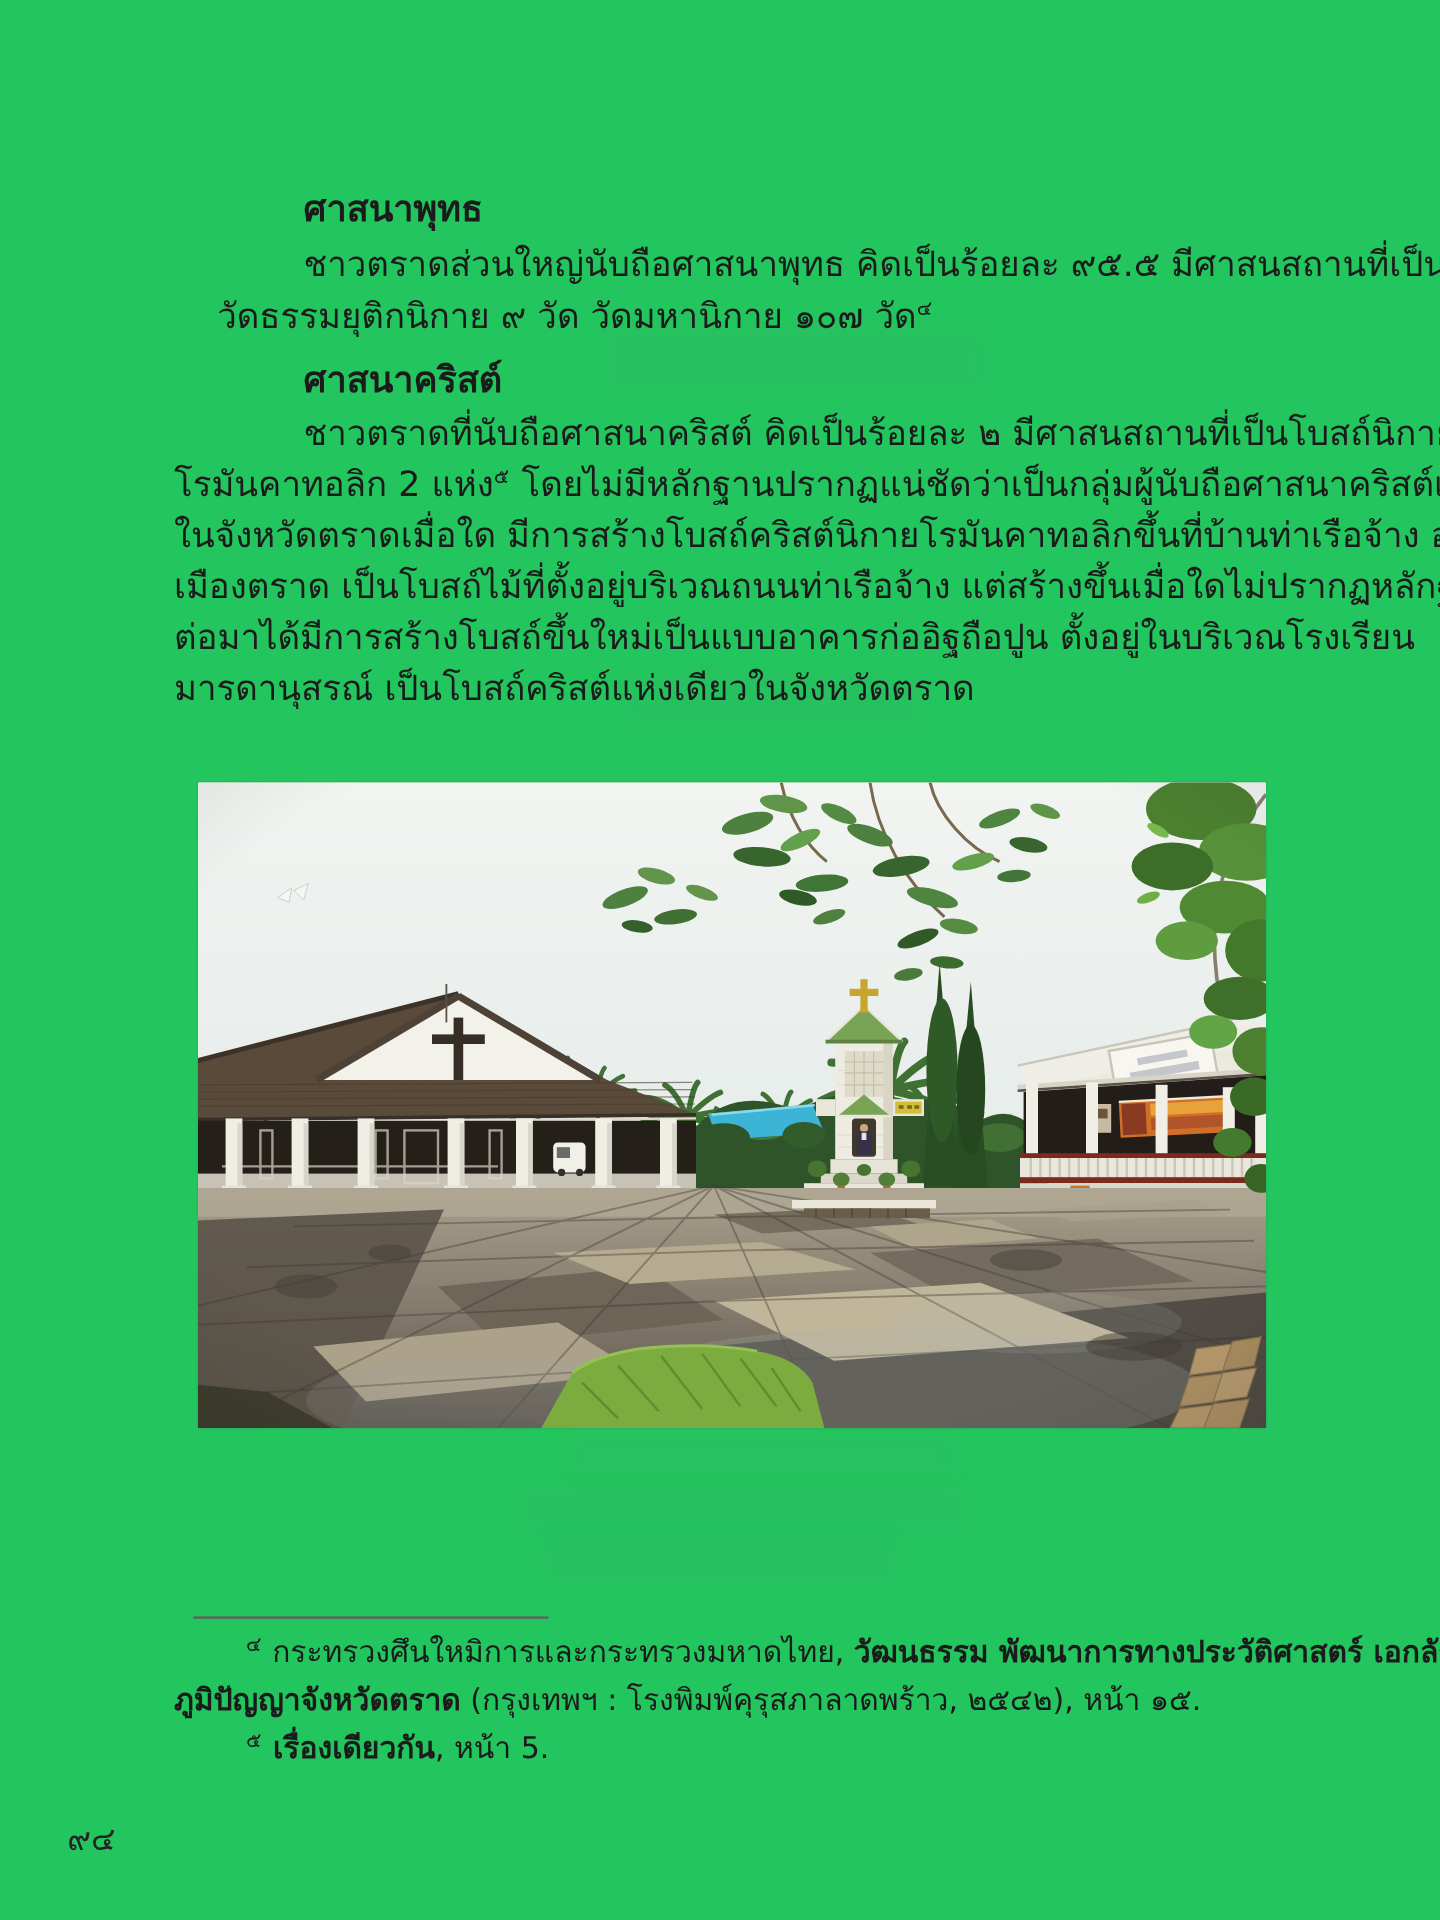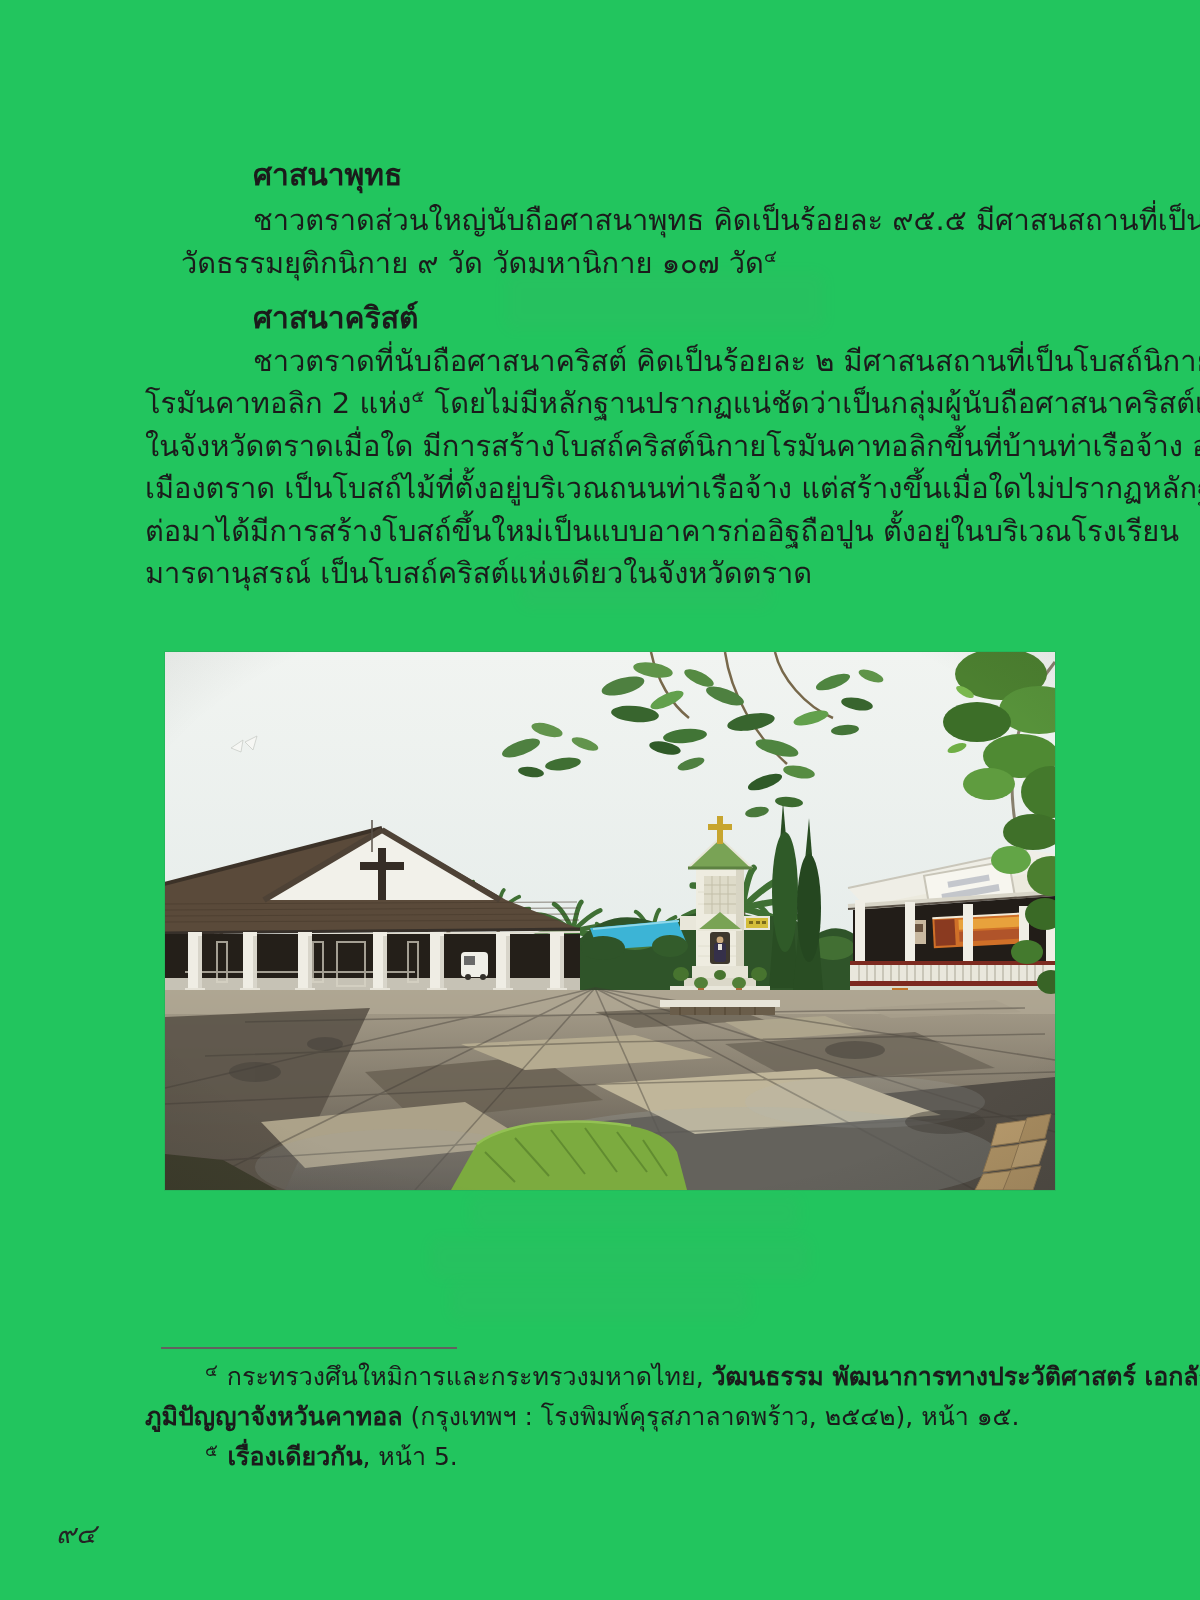--- a/index.html
+++ b/index.html
@@ -21,21 +21,21 @@
     font-size:17px;line-height:0;vertical-align:super;letter-spacing:1px;
   }
   .fnline{
     position:absolute;font-size:25px;line-height:38px;white-space:nowrap;margin:0;
   }
   .fnline b{font-weight:bold;}
   .fnrule{
     position:absolute;left:161px;top:1347px;width:296px;height:2px;background:#63615f;
   }
   .pagenum{
-    position:absolute;left:56px;top:1514px;font-size:27px;line-height:40px;color:#242424;font-style:italic;
+    position:absolute;left:56px;top:1514px;font-size:27px;line-height:40px;color:#242424;
   }
   .photo{
     position:absolute;left:165px;top:652px;width:890px;height:538px;
     outline:1px solid rgba(60,70,65,0.10);background:#e7ecea;
   }
   .photo svg{display:block;width:890px;height:538px;}
   .ghost{
     position:absolute;background:#6f8a72;opacity:0.055;filter:blur(7px);border-radius:8px;
     pointer-events:none;
   }
@@ -447,18 +447,18 @@
         <ellipse cx="800" cy="40" rx="10" ry="4" fill="#7ab84e" transform="rotate(30 800 40)"></ellipse>
         <ellipse cx="792" cy="96" rx="10" ry="4" fill="#6fae45" transform="rotate(-20 792 96)"></ellipse>
       </g>
 
       <rect x="0" y="0" width="890" height="538" fill="url(#vg)"></rect>
     </svg>
   </div>
 
   <div class="fnrule"></div>
   <p class="fnline" style="left:205px;top:1358px;"><sup>๔</sup><span> กระทรวงศึนใหมิการและกระทรวงมหาดไทย, </span><b>วัฒนธรรม  พัฒนาการทางประวัติศาสตร์  เอกลักษณ์และ</b></p>
-  <p class="fnline" style="left:145px;top:1398px;"><b>ภูมิปัญญาจังหวันคาทอล</b><span> (กรุงเทพฯ : โรงพิมพ์คุรุสภาลาดพร้าว, ๒๕๔๒), หน้า ๑๕.</span></p>
+  <p class="fnline" style="left:145px;top:1398px;"><b>ภูมิปัญญาจังหวัดตราด</b><span> (กรุงเทพฯ : โรงพิมพ์คุรุสภาลาดพร้าว, ๒๕๔๒), หน้า ๑๕.</span></p>
   <p class="fnline" style="left:205px;top:1438px;"><sup>๕</sup><b> เรื่องเดียวกัน</b><span>, หน้า 5.</span></p>
 
   <div class="pagenum">๙๔</div>
 
 </div>
 
 </body></html>

